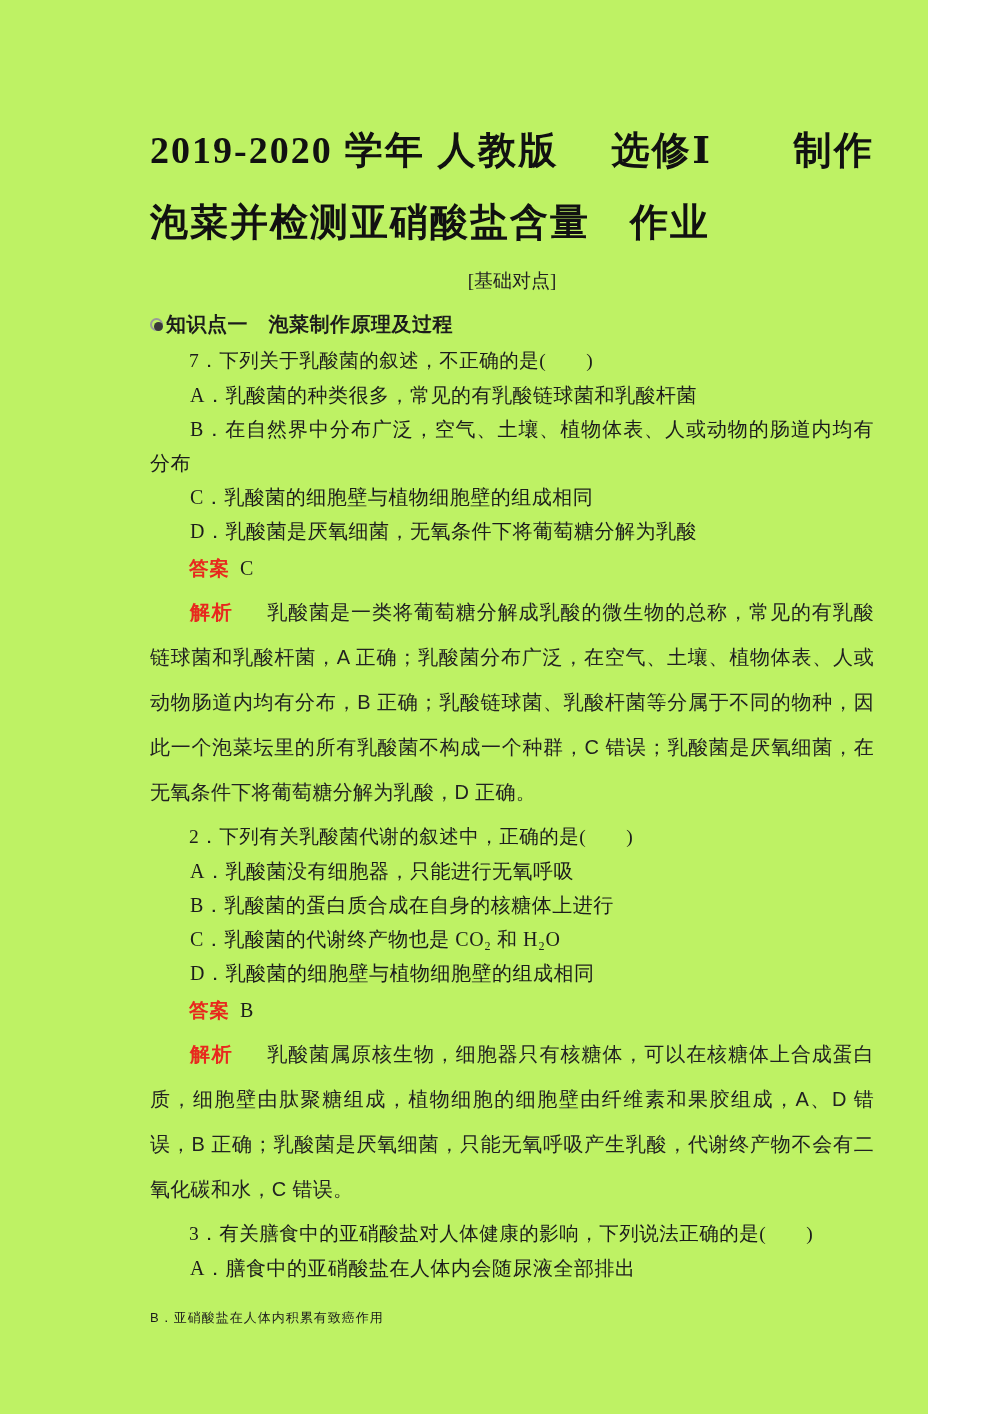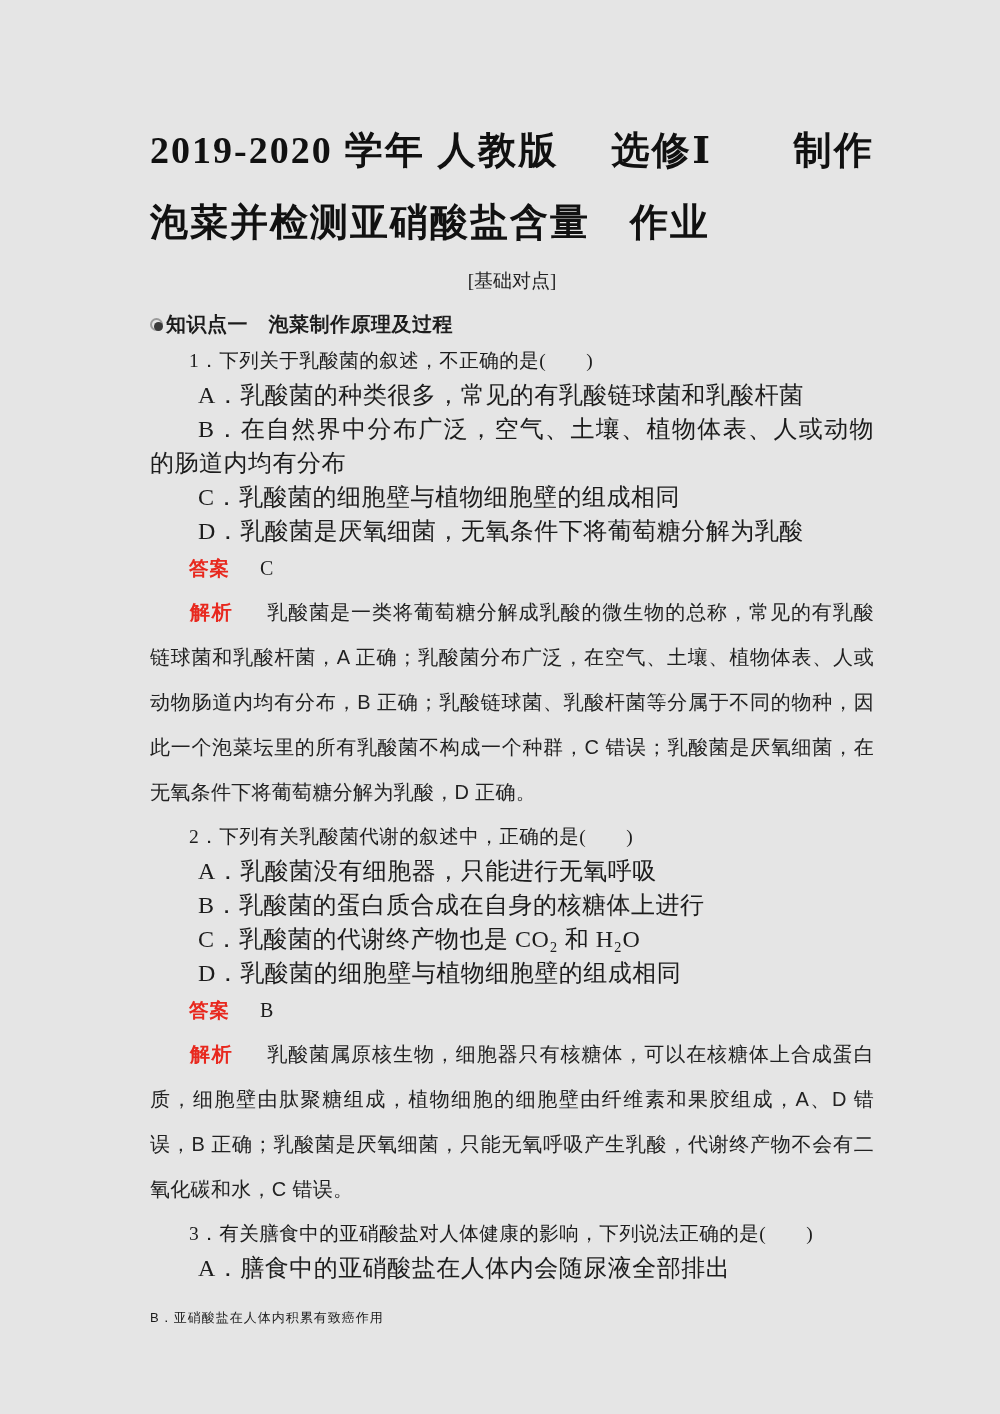--- a/index.html
+++ b/index.html
@@ -6,22 +6,22 @@
   html,body { background:#ffffff; }
   body {
     width:1000px; height:1414px;
     font-family:"Liberation Serif","DejaVu Serif",serif;
     color:#1c1c1c;
     position:relative;
     overflow:hidden;
   }
   .page {
     position:absolute; left:0; top:0;
-    width:1000px; height:1414px;
-    background:#e5e5e5;
+    width:928px; height:1414px;
+    background:#bef264;
   }
   .content {
     position:absolute;
     left:150px; top:114px;
     width:724px;
   }
   .doc-title {
     font-size:38px;
     font-weight:bold;
     line-height:72px;
@@ -66,21 +66,21 @@
     color:#1c1c1c;
   }
   .stem {
     font-size:19.5px;
     line-height:34px;
     text-indent:2em;
     letter-spacing:0.5px;
     margin-top:2px;
   }
   .opt {
-    font-size:24px;
+    font-size:20px;
     line-height:34px;
     text-indent:2em;
     letter-spacing:0.5px;
     text-align:justify;
   }
   .opt.flush {
     text-indent:0;
     font-family:"Liberation Sans","DejaVu Sans",sans-serif;
     font-size:13px;
     margin-top:16px;
@@ -91,21 +91,21 @@
     line-height:36px;
     text-indent:2em;
     margin:2px 0;
   }
   .red-label {
     color:#e8281e;
     font-family:"Liberation Sans","DejaVu Sans",sans-serif;
     font-weight:bold;
     letter-spacing:1px;
   }
-  .answer-line .red-label { margin-right:30px; }
+  .answer-line .red-label { margin-right:10px; }
   .answer-val { font-size:20px; }
   .analysis {
     font-size:20px;
     line-height:45px;
     text-indent:2em;
     text-align:justify;
     font-family:"Liberation Sans","DejaVu Sans",sans-serif;
     letter-spacing:0.3px;
     color:#222222;
     margin:3px 0 5px 0;
@@ -122,21 +122,21 @@
     <div class="doc-title">2019-2020 学年 人教版　 选修Ⅰ　　制作泡菜并检测亚硝酸盐含量　作业</div>
 
     <div class="section-tag">[基础对点]</div>
 
     <div class="kp-row">
       <span class="kp-bullet"></span>
       <span class="kp-text">知识点一　泡菜制作原理及过程</span>
     </div>
 
     <div class="qblock">
-      <p class="stem">1．下列关于乳酸菌的叙述，不正确的是(　　)</p>
+      <p class="stem">7．下列关于乳酸菌的叙述，不正确的是(　　)</p>
       <p class="opt">A．乳酸菌的种类很多，常见的有乳酸链球菌和乳酸杆菌</p>
       <p class="opt">B．在自然界中分布广泛，空气、土壤、植物体表、人或动物的肠道内均有分布</p>
       <p class="opt">C．乳酸菌的细胞壁与植物细胞壁的组成相同</p>
       <p class="opt">D．乳酸菌是厌氧细菌，无氧条件下将葡萄糖分解为乳酸</p>
       <p class="answer-line">
         <span class="red-label">答案</span><span class="answer-val">C</span>
       </p>
       <p class="analysis">
         <span class="red-label">解析</span><span>乳酸菌是一类将葡萄糖分解成乳酸的微生物的总称，常见的有乳酸链球菌和乳酸杆菌，A 正确；乳酸菌分布广泛，在空气、土壤、植物体表、人或动物肠道内均有分布，B 正确；乳酸链球菌、乳酸杆菌等分属于不同的物种，因此一个泡菜坛里的所有乳酸菌不构成一个种群，C 错误；乳酸菌是厌氧细菌，在无氧条件下将葡萄糖分解为乳酸，D 正确。</span>
       </p>

